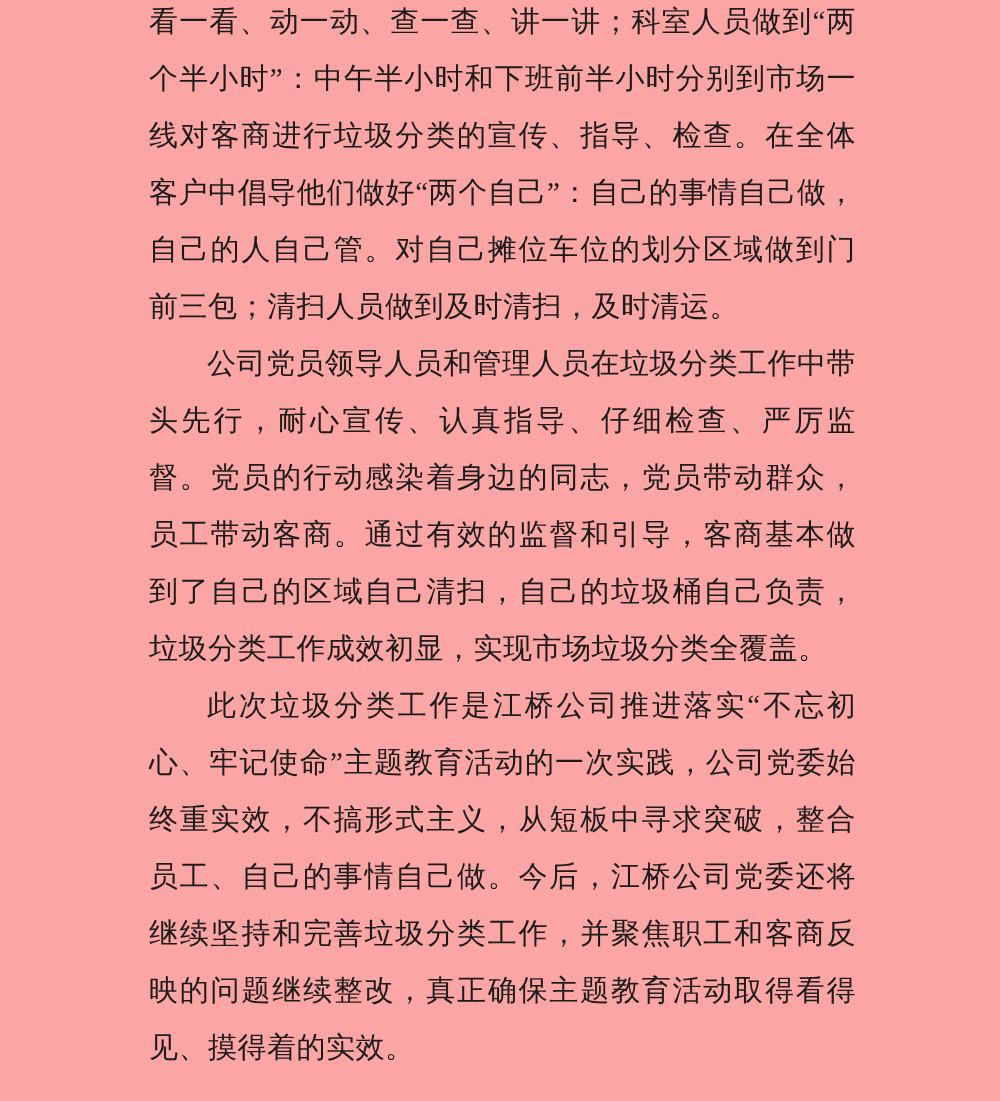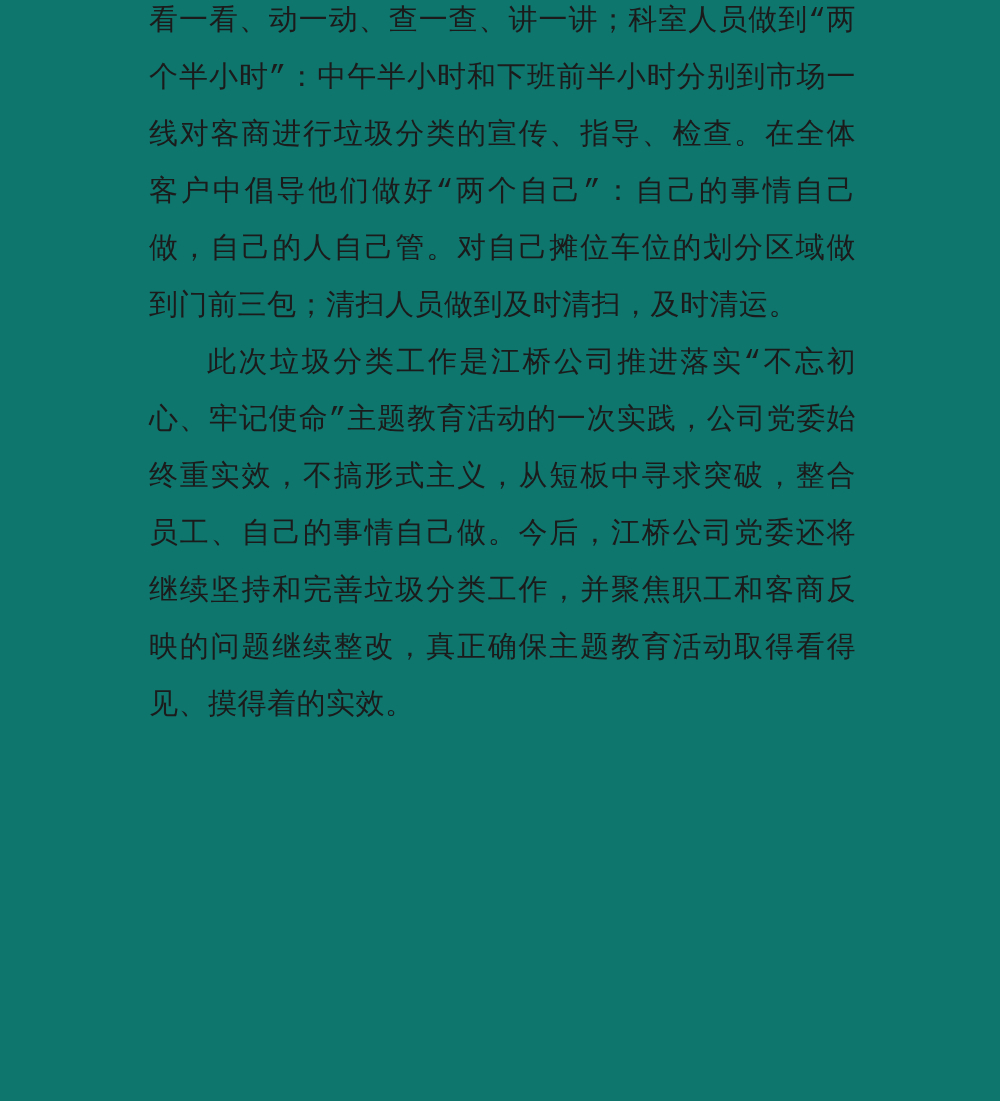--- a/index.html
+++ b/index.html
@@ -4,23 +4,23 @@
   <style>
     html, body {
       margin: 0;
       padding: 0;
       background: #ffffff;
     }
     .page {
       position: relative;
       width: 1000px;
       height: 1101px;
-      background: #0f766e;
+      background: #fca5a5;
       overflow: hidden;
-      font-family: Liberation Mono, monospace;
+      font-family: Liberation Serif, serif;
     }
     .text-block {
       position: absolute;
       left: 149px;
       top: -7px;
       width: 707px;
       color: #1b1b1b;
       font-size: 29px;
       line-height: 57px;
       text-align: justify;
@@ -34,15 +34,16 @@
     .para.indent {
       text-indent: 2em;
     }
   </style>
 </head>
 <body>
 
 <div class="page">
   <div class="text-block">
     <p class="para">看一看、动一动、查一查、讲一讲；科室人员做到“两个半小时”：中午半小时和下班前半小时分别到市场一线对客商进行垃圾分类的宣传、指导、检查。在全体客户中倡导他们做好“两个自己”：自己的事情自己做，自己的人自己管。对自己摊位车位的划分区域做到门前三包；清扫人员做到及时清扫，及时清运。</p>
+    <p class="para indent">公司党员领导人员和管理人员在垃圾分类工作中带头先行，耐心宣传、认真指导、仔细检查、严厉监督。党员的行动感染着身边的同志，党员带动群众，员工带动客商。通过有效的监督和引导，客商基本做到了自己的区域自己清扫，自己的垃圾桶自己负责，垃圾分类工作成效初显，实现市场垃圾分类全覆盖。</p>
     <p class="para indent">此次垃圾分类工作是江桥公司推进落实“不忘初心、牢记使命”主题教育活动的一次实践，公司党委始终重实效，不搞形式主义，从短板中寻求突破，整合员工、自己的事情自己做。今后，江桥公司党委还将继续坚持和完善垃圾分类工作，并聚焦职工和客商反映的问题继续整改，真正确保主题教育活动取得看得见、摸得着的实效。</p>
   </div>
 </div>
 
 </body></html>

